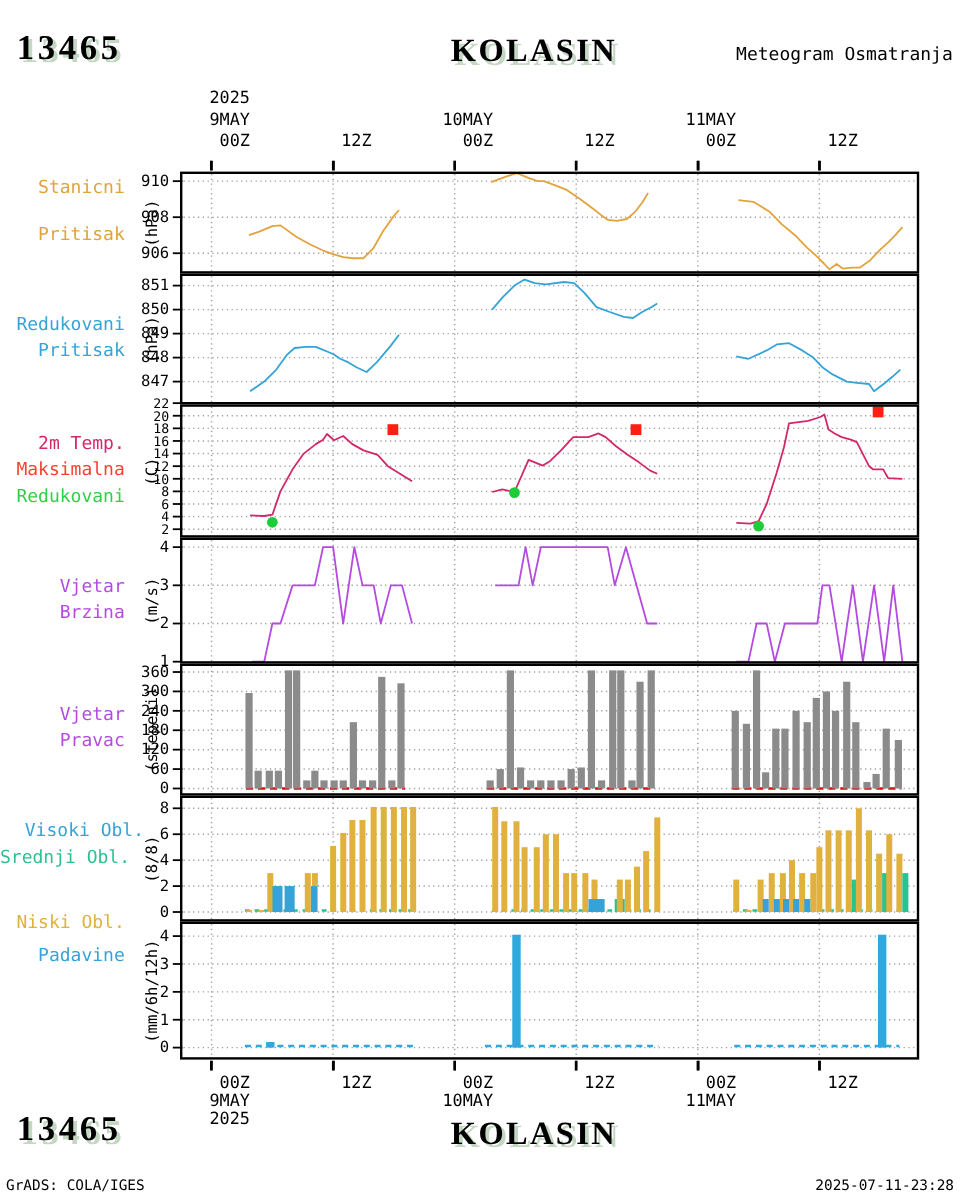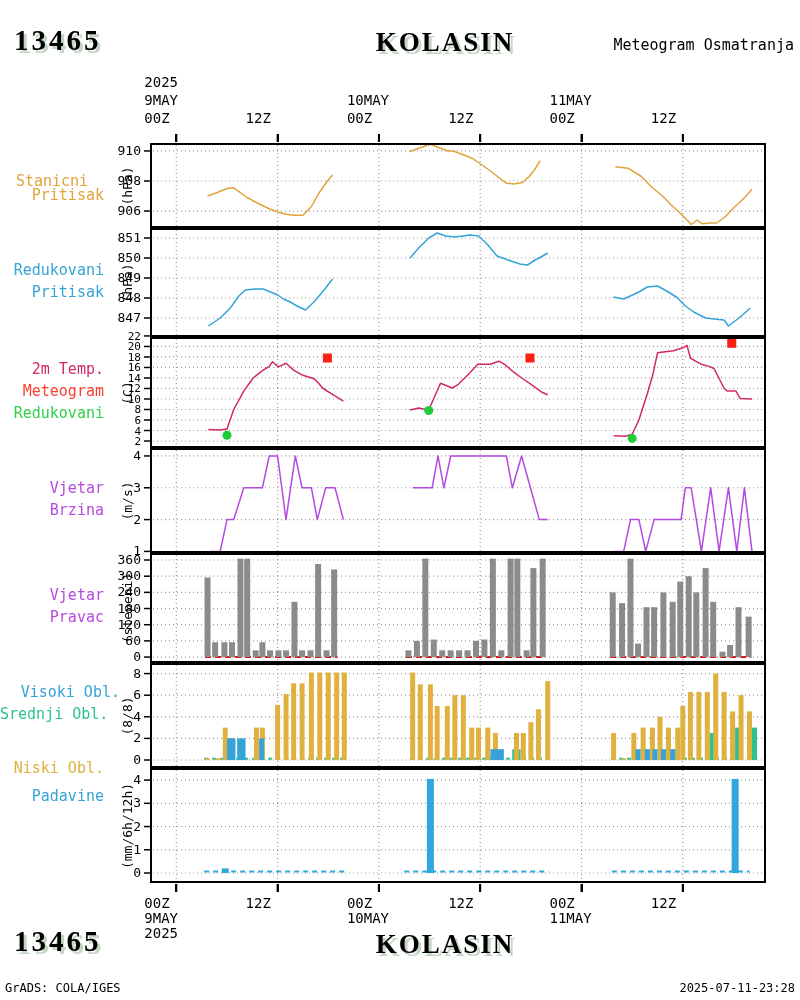--- a/index.html
+++ b/index.html
@@ -9,21 +9,21 @@
   .hdr{position:absolute;font-family:"Liberation Serif",serif;font-weight:bold;
        color:#000;text-shadow:3px 3px 0 #c3d7c3;white-space:nowrap;}
   #station-top{left:14px;top:24px;font-size:29px;letter-spacing:3px;}
   #title-top{left:95px;top:27px;width:700px;text-align:center;font-size:27px;letter-spacing:2px;}
   #subtitle{position:absolute;right:6px;top:8px;font-size:15px;margin-top:28px;}
   #station-bottom{left:14px;top:925px;font-size:29px;letter-spacing:3px;}
   #title-bottom{left:95px;top:929px;width:700px;text-align:center;font-size:27px;letter-spacing:2px;}
   #footer-left{position:absolute;left:5px;top:981px;font-size:12px;}
   #footer-right{position:absolute;right:5px;top:981px;font-size:12px;}
   .t-tick{position:absolute;width:2px;height:8px;background:#000;}
-  .t-label{position:absolute;width:64px;text-align:left;font-size:14px;white-space:nowrap;}
+  .t-label{position:absolute;width:64px;text-align:right;font-size:14px;white-space:nowrap;}
   .p-label{position:absolute;left:0;width:104px;text-align:right;font-size:15px;white-space:nowrap;}
   .p-unit{position:absolute;font-size:13px;white-space:nowrap;
           transform:translate(-50%,-50%) rotate(-90deg);}
 </style>
 </head>
 <body>
 
 <div class="hdr" id="station-top">13465</div>
 <div class="hdr" id="title-top">KOLASIN</div>
 <div id="subtitle">Meteogram Osmatranja</div>
@@ -429,28 +429,28 @@
         <text x="-9" y="62.54545454545455" text-anchor="end" font-family="DejaVu Sans Mono, monospace" font-size="13" fill="#000">2</text>
         <line x1="-6" x2="2" y1="35.31313131313131" y2="35.31313131313131" stroke="#000" stroke-width="1.5"></line>
         <text x="-9" y="39.31313131313131" text-anchor="end" font-family="DejaVu Sans Mono, monospace" font-size="13" fill="#000">3</text>
         <line x1="-6" x2="2" y1="12.080808080808074" y2="12.080808080808074" stroke="#000" stroke-width="1.5"></line>
         <text x="-9" y="16.080808080808076" text-anchor="end" font-family="DejaVu Sans Mono, monospace" font-size="13" fill="#000">4</text>
       </g>
       <rect x="1" y="1" width="614" height="113" fill="none" stroke="#000" stroke-width="2"></rect>
     </svg>
   </div>
 <div id="left-labels" class="abs">
-    <div class="p-label" style="top: 172px; color: rgb(226, 162, 60); text-align: center;">Stanicni</div>
+    <div class="p-label" style="top: 147px; color: rgb(226, 162, 60);">Stanicni</div>
     <div class="p-label" style="top: 185.5px; color: rgb(226, 162, 60);">Pritisak</div>
     <div class="p-unit" style="left: 127px; top: 185.5px;">(hPa)</div>
     <div class="p-label" style="top: 260.5px; color: rgb(53, 163, 216);">Redukovani</div>
     <div class="p-label" style="top: 282.5px; color: rgb(53, 163, 216);">Pritisak</div>
     <div class="p-unit" style="left: 127px; top: 282.5px;">(hPa)</div>
     <div class="p-label" style="top: 359.5px; color: rgb(210, 40, 106);">2m Temp.</div>
-    <div class="p-label" style="top: 381.5px; color: rgb(250, 64, 48);">Meteogram</div>
+    <div class="p-label" style="top: 381.5px; color: rgb(250, 64, 48);">Maksimalna</div>
     <div class="p-label" style="top: 403.5px; color: rgb(47, 208, 72);">Redukovani</div>
     <div class="p-unit" style="left: 127px; top: 392.5px;">(C)</div>
     <div class="p-label" style="top: 478.5px; color: rgb(181, 74, 224);">Vjetar</div>
     <div class="p-label" style="top: 500.5px; color: rgb(181, 74, 224);">Brzina</div>
     <div class="p-unit" style="left: 127px; top: 500.5px;">(m/s)</div>
     <div class="p-label" style="top: 586px; color: rgb(181, 74, 224);">Vjetar</div>
     <div class="p-label" style="top: 608px; color: rgb(181, 74, 224);">Pravac</div>
     <div class="p-unit" style="left: 127px; top: 608px;">(stepeni)</div>
     <div class="p-label" style="top: 682.5px; color: rgb(53, 163, 216); margin-left: 16px;">Visoki Obl.</div>
     <div class="p-label" style="top: 704.5px; color: rgb(45, 192, 145);">Srednji Obl.</div>

